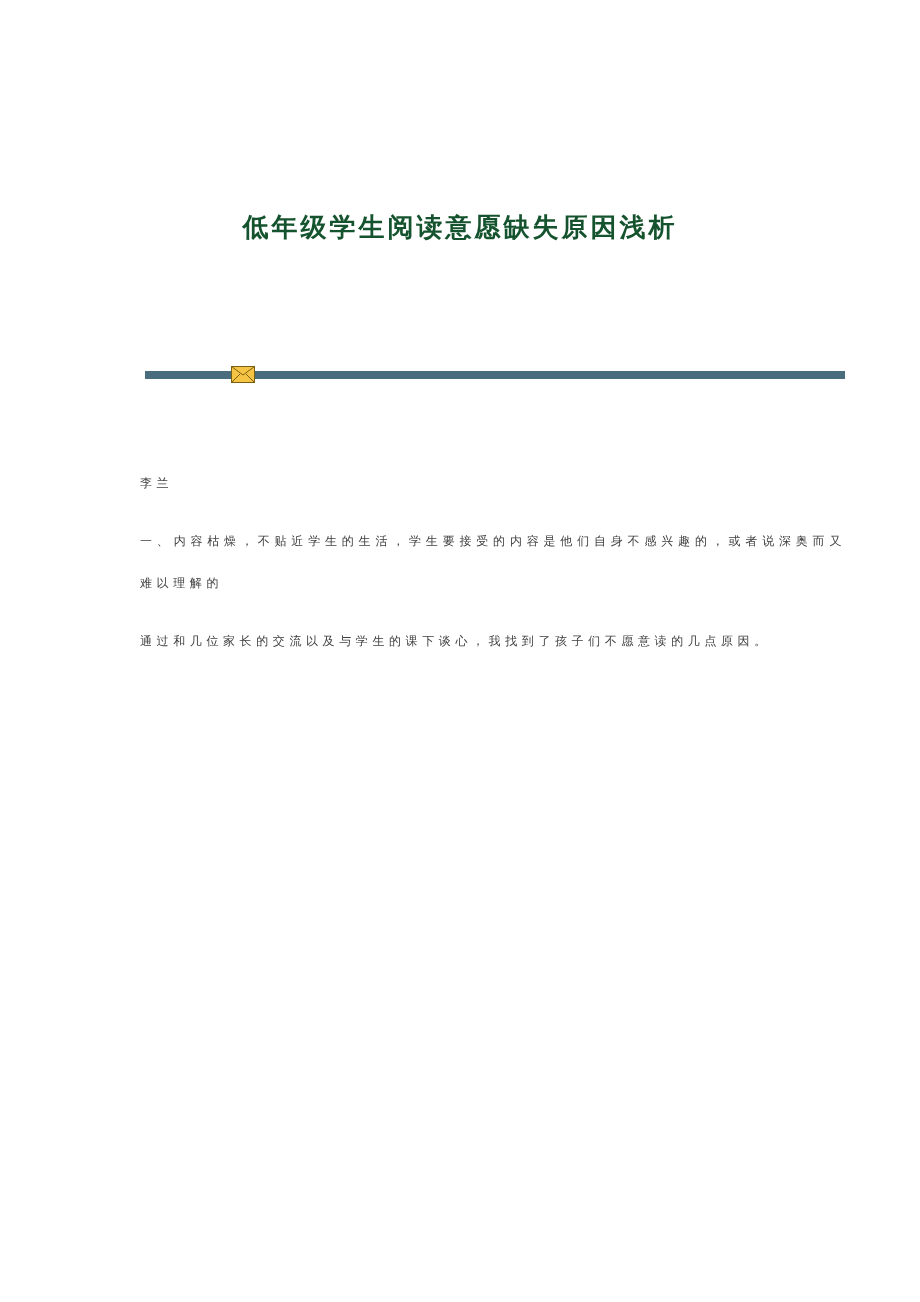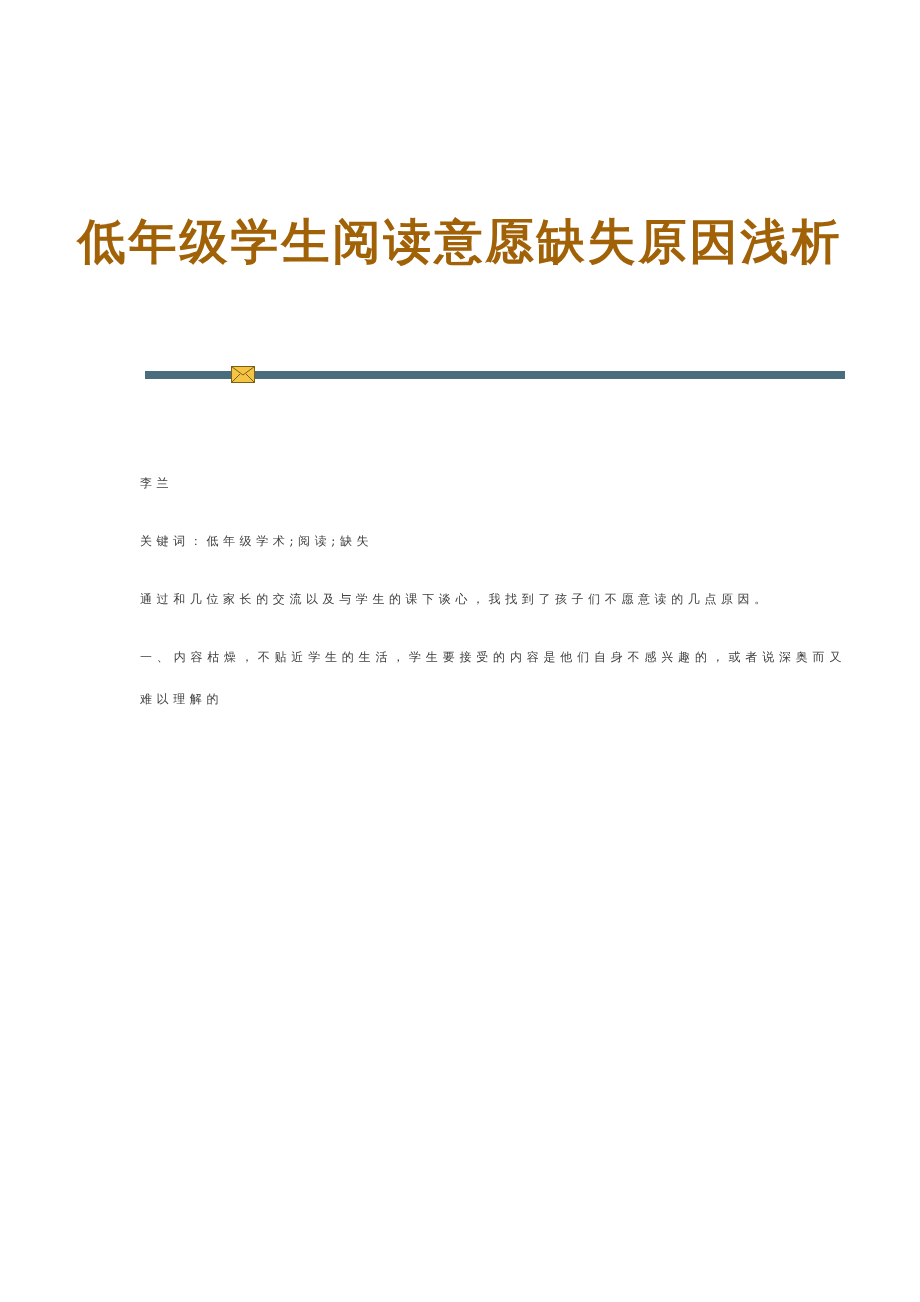--- a/index.html
+++ b/index.html
@@ -12,22 +12,22 @@
     background: #ffffff;
     font-family: "DejaVu Serif", "Liberation Serif", serif;
     overflow: hidden;
   }
   .doc-title {
     position: absolute;
     top: 210px;
     left: 0;
     width: 100%;
     text-align: center;
-    color: #a16207;
-    font-size: 48px;
+    color: #14532d;
+    font-size: 26px;
     font-weight: bold;
     letter-spacing: 3px;
     font-family: "DejaVu Serif", "Liberation Serif", serif;
     white-space: nowrap;
   }
   .divider {
     position: absolute;
     top: 371px;
     left: 145px;
     width: 700px;
@@ -74,21 +74,20 @@
         <path d="M0.5,0.5 L12,9 L23.5,0.5" fill="none" stroke="#7a6012"></path>
         <path d="M0.5,16.5 L9,8 M23.5,16.5 L15,8" fill="none" stroke="#7a6012"></path>
       </svg>
     </span>
   </div>
 
   <div class="content">
     <p class="author">李兰</p>
 
 
-    <p>关键词：低年级学术;阅读;缺失</p>
+
+    <p>一、内容枯燥，不贴近学生的生活，学生要接受的内容是他们自身不感兴趣的，或者说深奥而又难以理解的</p>
 
     <p>通过和几位家长的交流以及与学生的课下谈心，我找到了孩子们不愿意读的几点原因。</p>
-
-    <p>一、内容枯燥，不贴近学生的生活，学生要接受的内容是他们自身不感兴趣的，或者说深奥而又难以理解的</p>
 
   </div>
 
 </div>
 
 </body></html>

